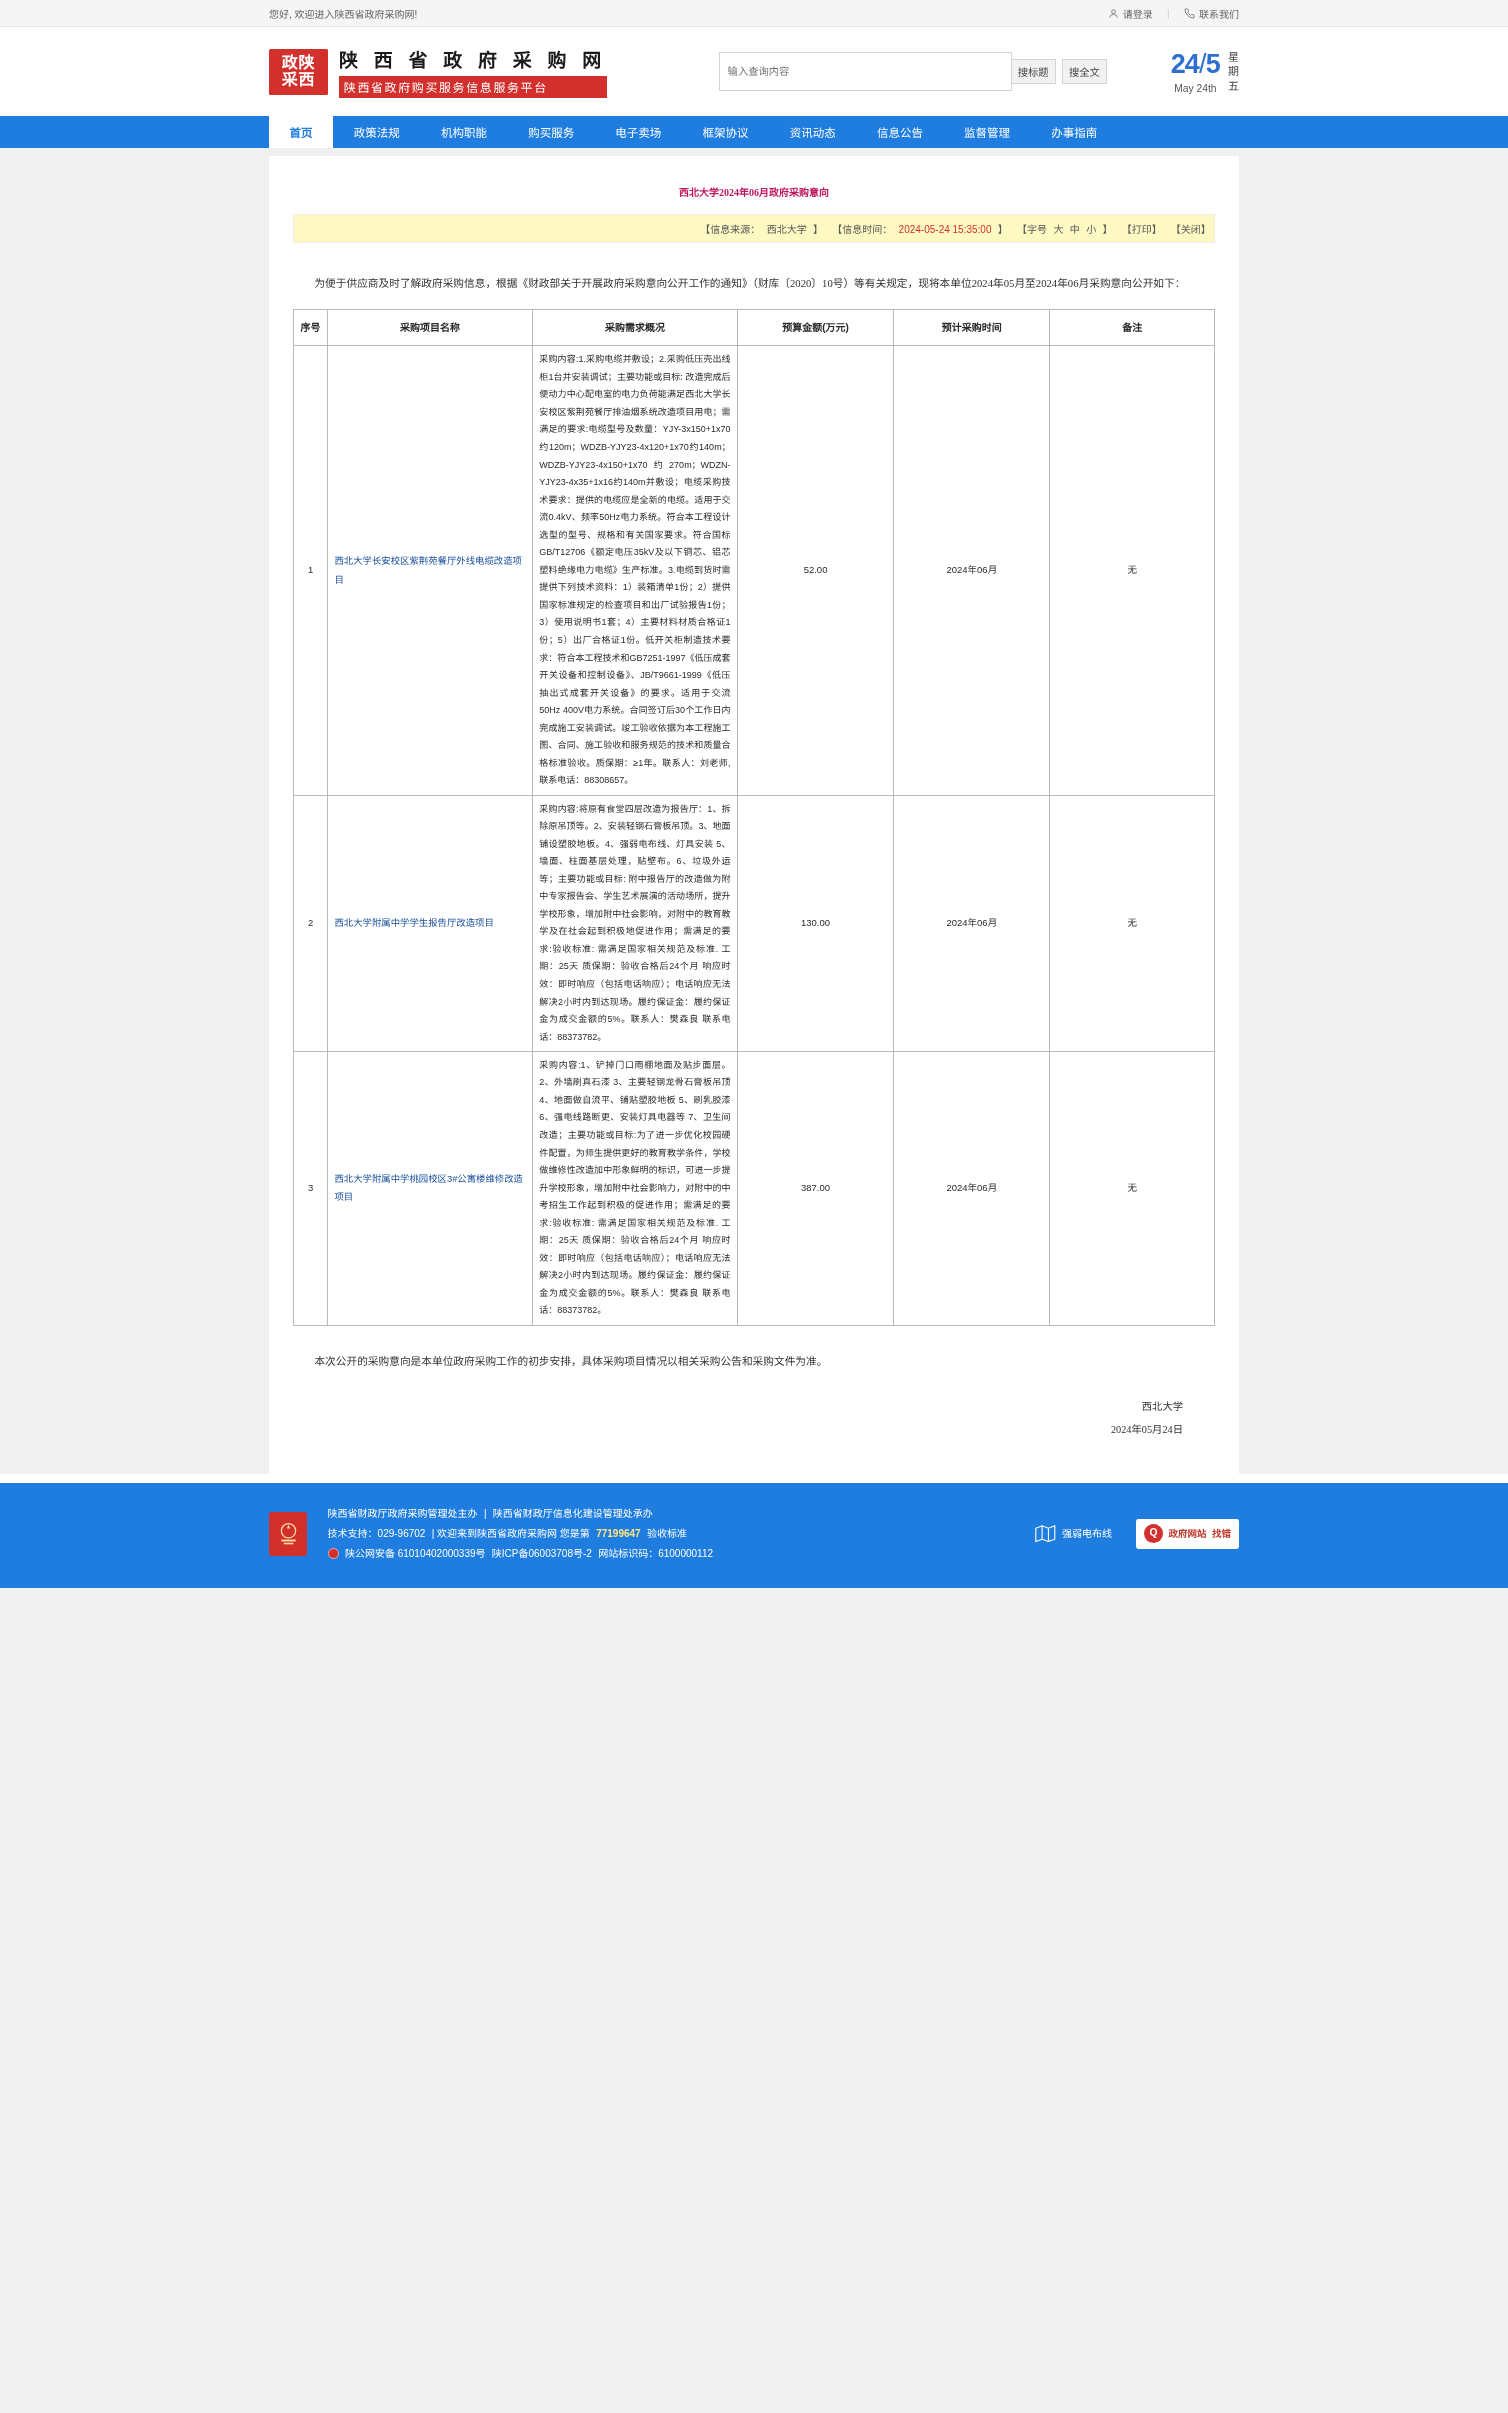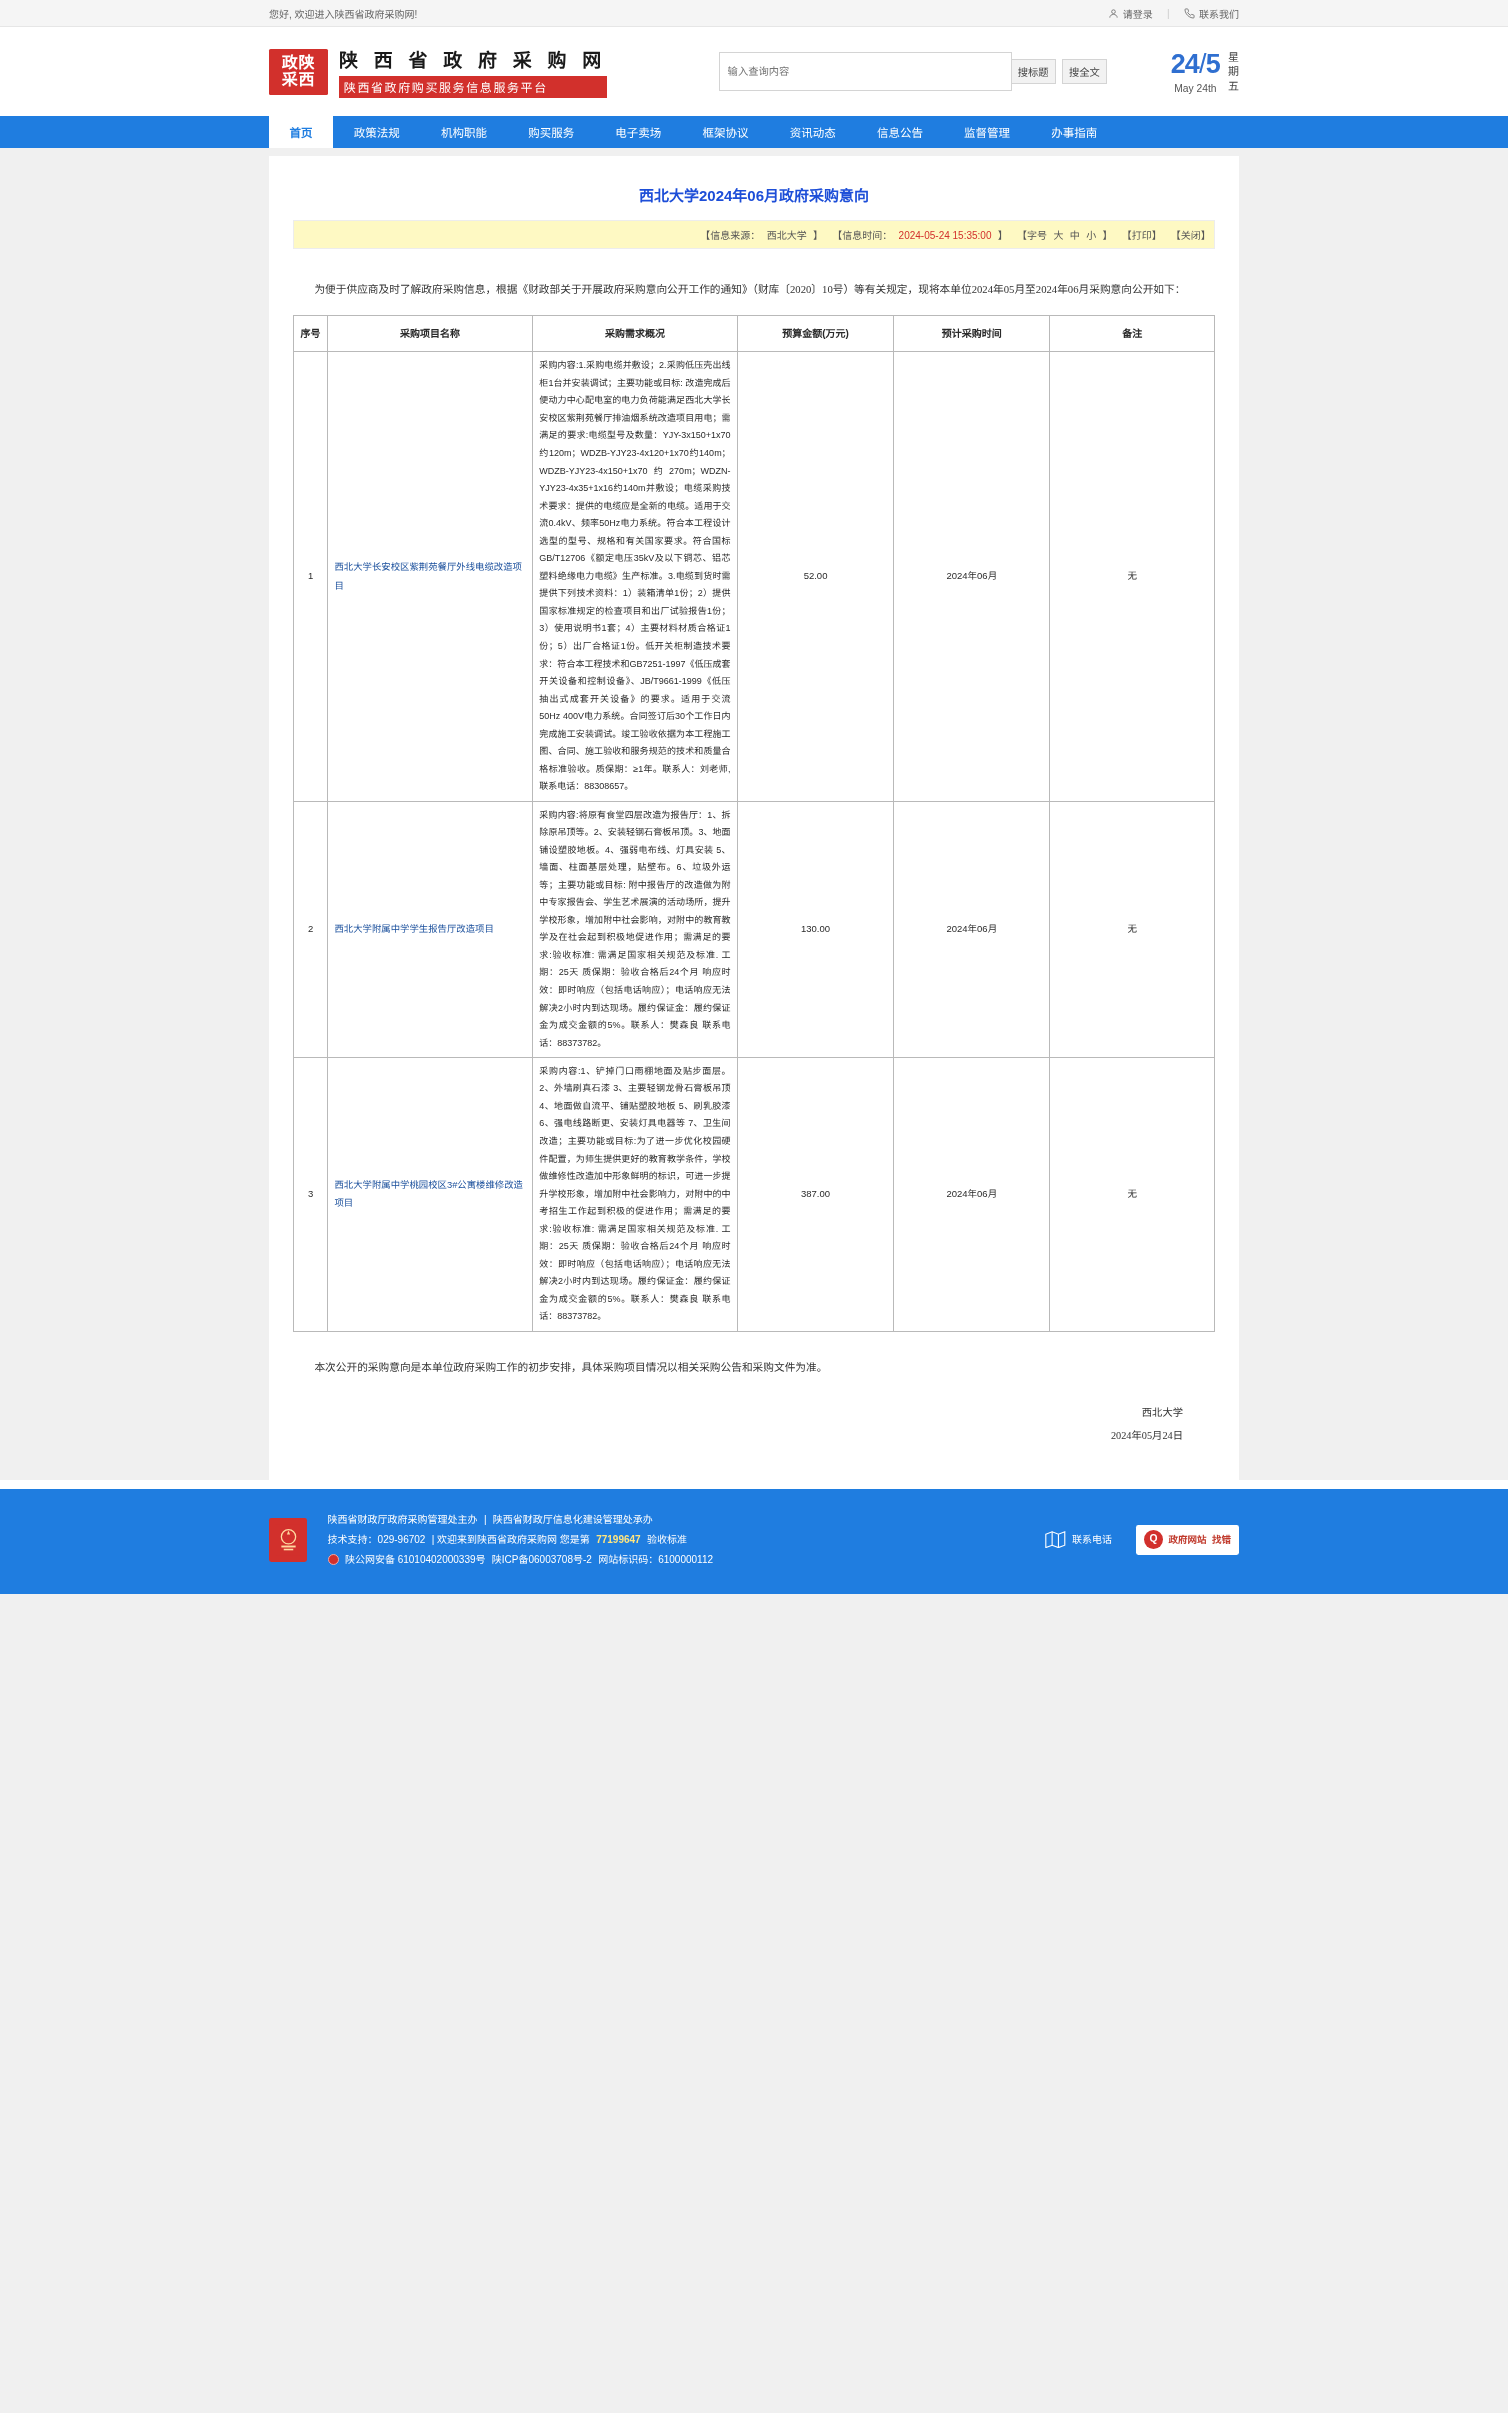--- a/index.html
+++ b/index.html
@@ -122,25 +122,25 @@
 
   
   .content-wrap { background:#f0f0f0; padding: 8px 269px 0; }
   .doc {
     background:#fff;
     padding: 22px 24px 32px;
     min-height: 317px;
   }
   .doc-title {
     text-align:center;
-    font-size: 15px;
+    font-size: 10px;
     font-weight: bold;
-    color:#1d4ed8;
+    color:#be185d;
     margin: 6.3px 0 14.3px;
-    font-family:Liberation Sans, sans-serif;
+    font-family:Liberation Serif, serif;
   }
   .doc-meta {
     background:#fef9c3;
     border: 0.8px solid #ededed;
     text-align:right;
     font-size: 10px;
     color:#555;
     padding: 6.3px 0;
     margin-bottom: 29px;
   }
@@ -411,21 +411,21 @@
       </div>
     </div>
     <div class="f-right">
       <div class="map-item">
         <span>
           <svg class="ic" width="20.6" height="17.4" viewBox="0 0 26 22" fill="none" stroke="#ffffff" stroke-width="1.4">
             <path d="M1 4l8-3 8 3 8-3v17l-8 3-8-3-8 3z"></path>
               <path d="M9 1v17M17 4v17"></path>
           </svg>
         </span>
-        <span>联系电话</span>
+        <span>强弱电布线</span>
       </div>
       <div class="gov-badge">
         <span class="g-circle">Q</span>
         <span class="g-txt">政府网站</span>
         <span class="g-txt">找错</span>
       </div>
     </div>
   </div>
 
 </div>

